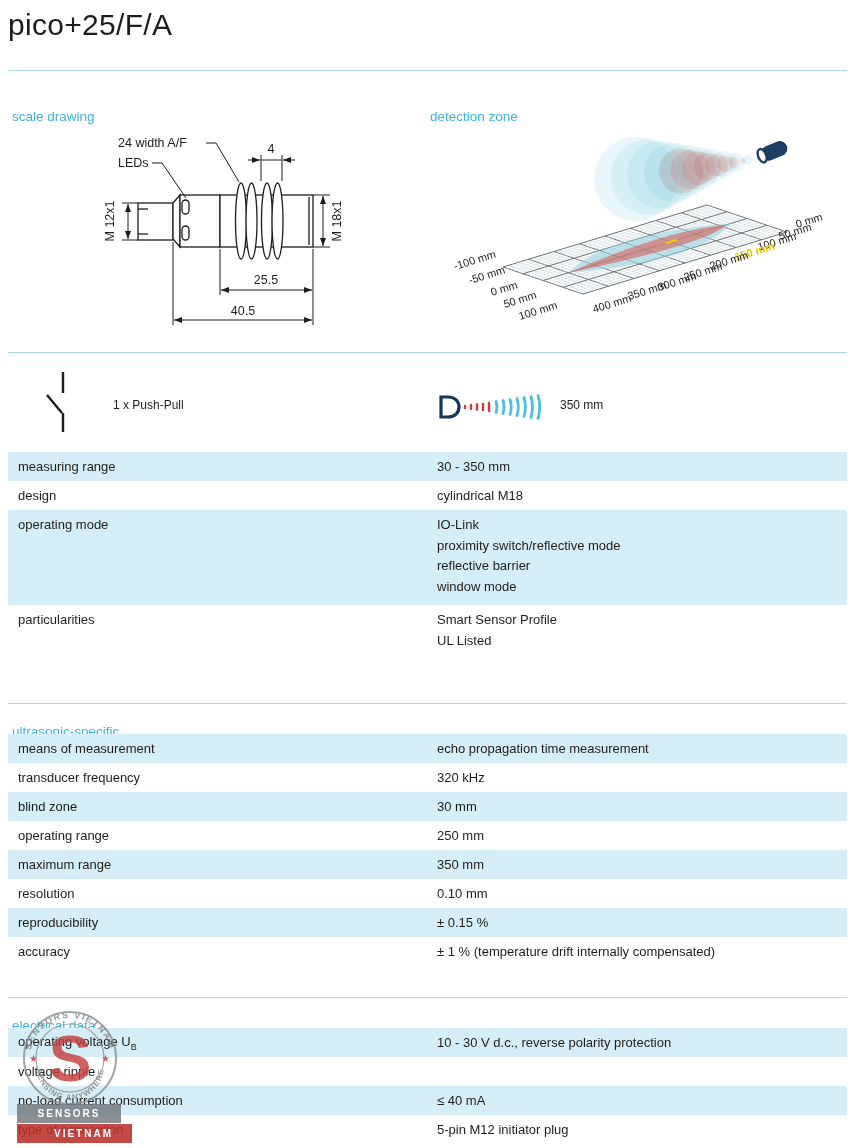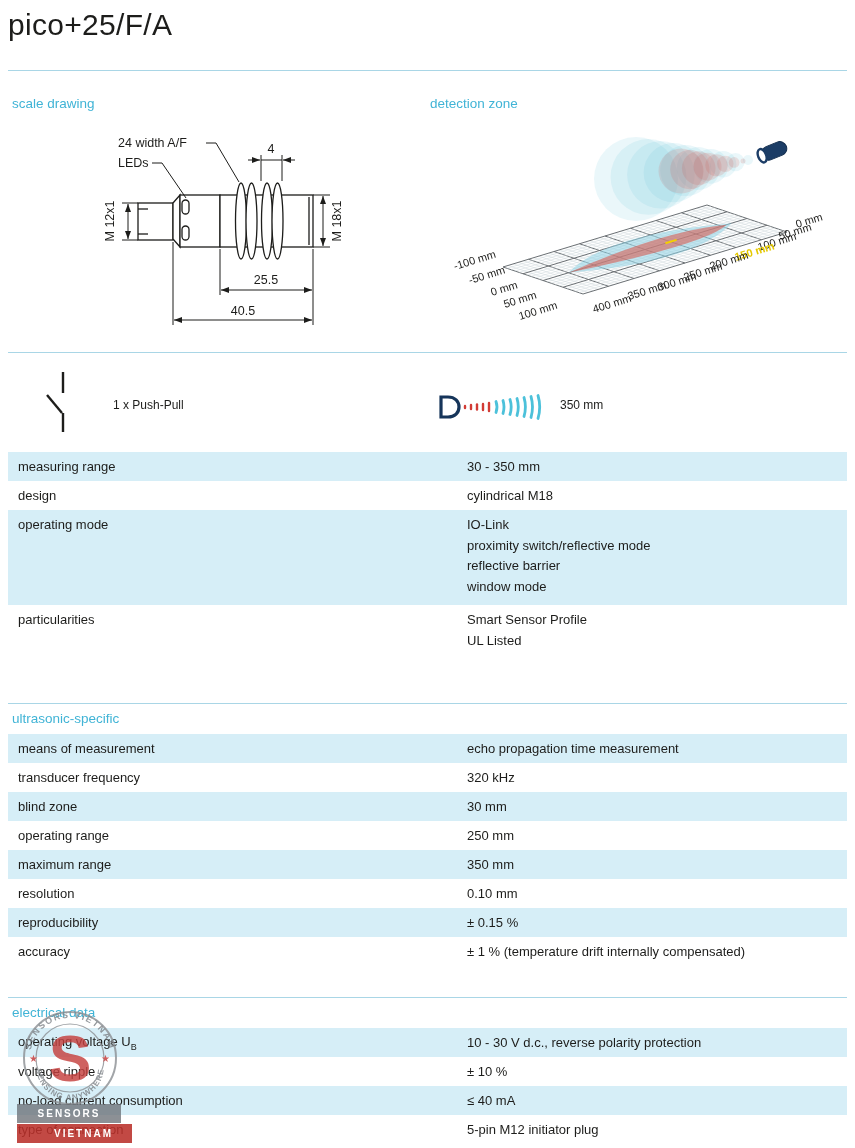--- a/index.html
+++ b/index.html
@@ -1,23 +1,23 @@
 <!DOCTYPE html>
 <html><head>
 <meta charset="utf-8">
 <style>
   html,body{margin:0;padding:0;background:#fff;}
   .page{position:relative;width:855px;height:1148px;background:#fff;overflow:hidden;
         font-family:"Liberation Sans","DejaVu Sans",sans-serif;color:#1d1d1b;}
   .page-title{position:absolute;left:8px;top:8px;font-size:30px;font-weight:400;color:#1d1d1b;letter-spacing:.3px;}
   .rule{position:absolute;left:8px;width:839px;height:0;border-top:1px solid #a9d6e6;}
-  .sec-head{position:absolute;font-size:13.5px;color:#41b4d6;}
+  .sec-head{position:absolute;font-size:13.5px;color:#41b4d6;margin-top:13px;}
   .abs{position:absolute;}
   .tbl{position:absolute;left:8px;width:839px;}
-  .row{display:flex;font-size:13px;color:#1d1d1b;gap:30px;}
+  .row{display:flex;font-size:13px;color:#1d1d1b;}
   .row.blue{background:#d6eef7;}
   .row .lbl{width:429px;padding-left:10px;box-sizing:border-box;}
   .row .val{flex:1;}
   .row.single{height:29px;align-items:center;}
   .row.multi{padding:5px 0 8px 0;}
   .row.multi .lbl,.row.multi .line{line-height:20.6px;}
   sub.u{font-size:9px;}
   .sym-label{position:absolute;font-size:12px;color:#1d1d1b;}
   
   .wm{position:absolute;z-index:5;}
@@ -310,21 +310,20 @@
   </div>
 
   <div class="sec-head" style="left:12px;top:1005px">electrical data</div>
   <div class="tbl" style="top:1028px">
     <div class="row blue single">
       <div class="lbl"><span>operating voltage U</span><sub class="u">B</sub></div>
       <div class="val">10 - 30 V d.c., reverse polarity protection</div>
     </div>
     <div class="row single">
       <div class="lbl">voltage ripple</div>
-      <div class="val">± 10 %</div>
     </div>
     <div class="row blue single">
       <div class="lbl">no-load current consumption</div>
       <div class="val">≤ 40 mA</div>
     </div>
     <div class="row single">
       <div class="lbl">type of connection</div>
       <div class="val">5-pin M12 initiator plug</div>
     </div>
   </div>

